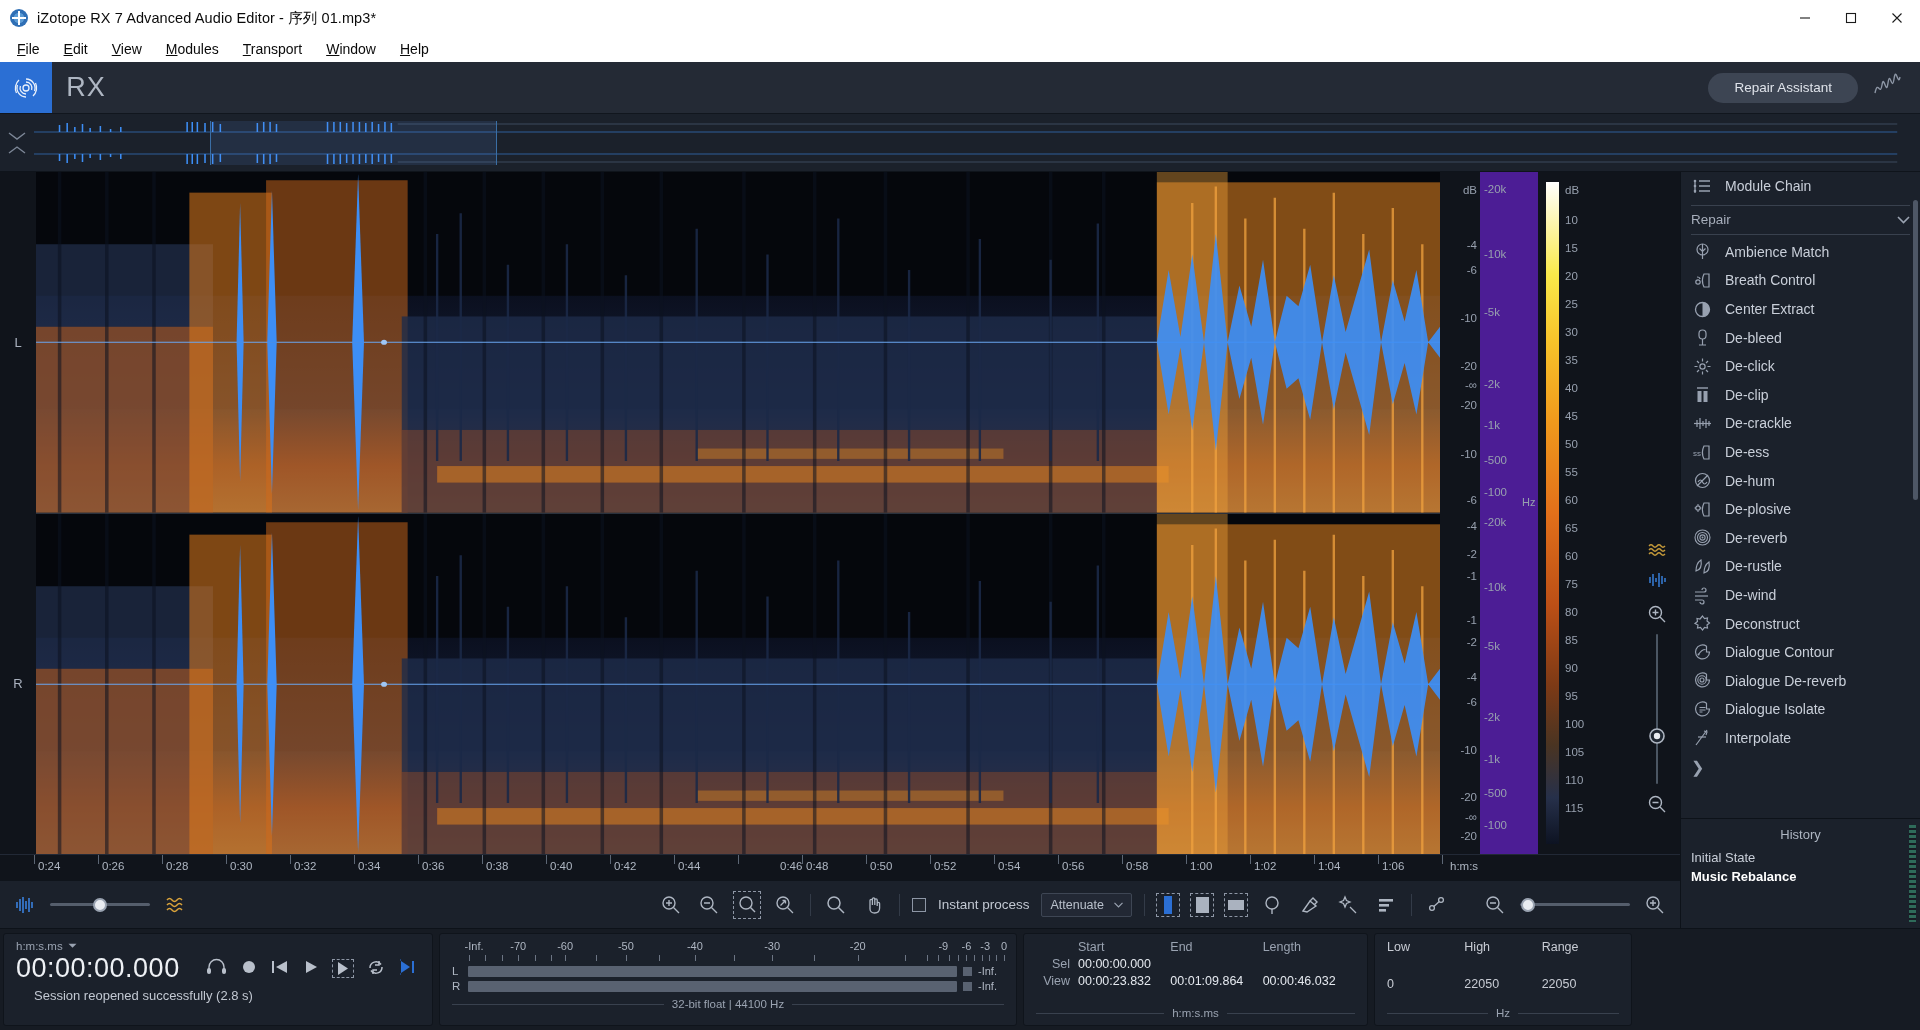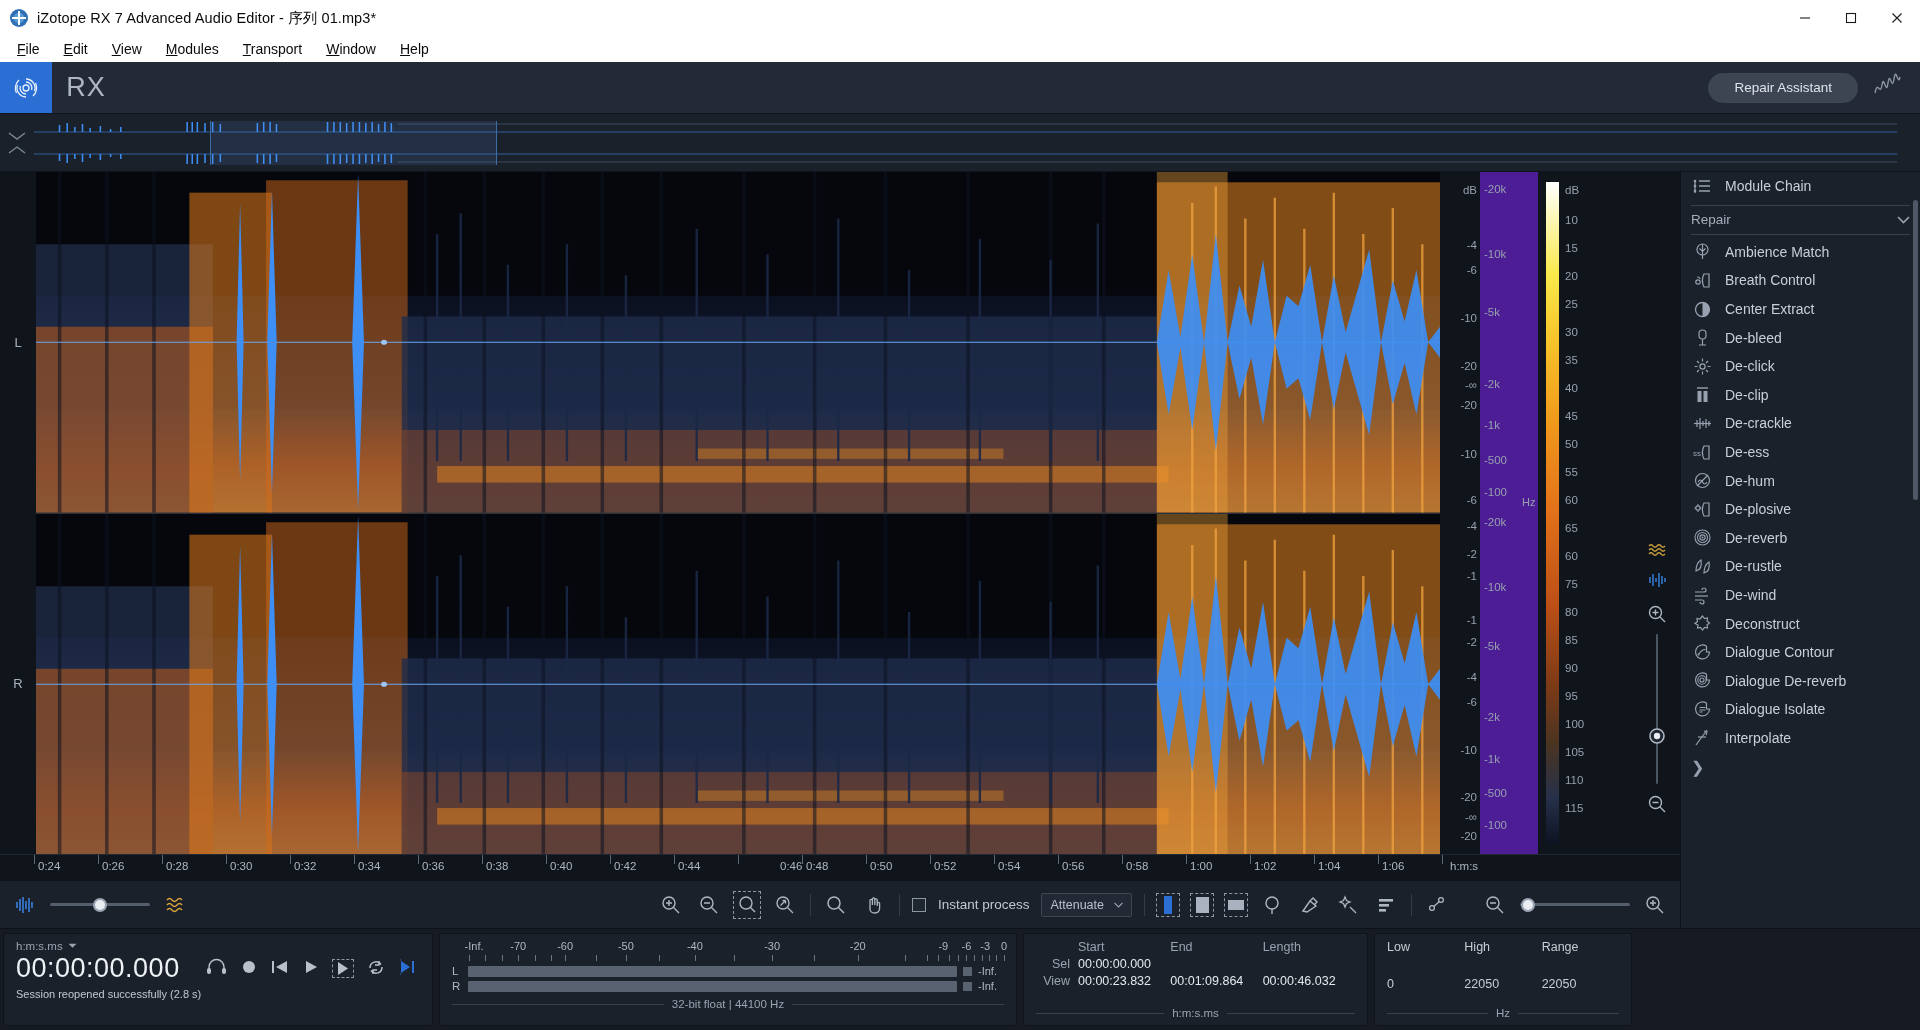--- a/index.html
+++ b/index.html
@@ -92,21 +92,21 @@
   .selbox{width:22px;height:22px;outline:1px dashed #8d96a5;display:flex;align-items:center;justify-content:center;}
   .selbox i{display:block;}
 
   
   .status{height:102px;background:#161b23;display:flex;border-top:1px solid #0d1219;}
   .st-panel{background:#1b212b;border:1px solid #0f141b;margin:4px 3px;border-radius:3px;padding:6px 12px;display:flex;flex-direction:column;}
   .st-left{width:430px;}
   .st-fmt{font-size:11.5px;color:#9aa3b1;display:flex;align-items:center;gap:5px;}
   .bigtime{font-size:27px;color:#eef1f5;letter-spacing:.5px;font-family:"Liberation Sans",sans-serif;}
   .transport{display:flex;align-items:center;gap:14px;margin-left:26px;color:#b9c0cb;}
-  .msg{font-size:11px;color:#c2c8d2;margin-top:4px;}
+  .msg{font-size:13px;color:#c2c8d2;margin-top:4px;margin-left:18px;}
   .st-meter{width:578px;}
   .mscale{position:relative;height:15px;}
   .mscale span{position:absolute;font-size:11px;color:#aeb6c2;transform:translateX(-50%);}
   .mticks{position:relative;height:7px;}
   .mticks i{position:absolute;top:0;width:1px;height:6px;background:#6c7584;}
   .mrow{display:flex;align-items:center;gap:6px;margin-top:3px;}
   .mrow .ch{width:10px;font-size:11.5px;color:#aeb6c2;}
   .mbar{flex:1;height:11px;background:#596271;border-radius:1px;}
   .mclip{width:9px;height:9px;background:#596271;}
   .minf{font-size:11px;color:#aeb6c2;width:26px;}
@@ -849,20 +849,26 @@
           <span>Interpolate</span>
         </div>
 
         <div class="sb-more">
           <span>❯</span>
         </div>
 
         <div class="scroll-th"></div>
       </div>
 
+      <div class="history">
+        <div class="hist-title">History</div>
+        <div class="hist-item">Initial State</div>
+        <div class="hist-item cur">Music Rebalance</div>
+        <div class="hist-meter"></div>
+      </div>
     </div>
   </div>
 
   <div class="status">
 
     <div class="st-panel st-left">
       <div class="st-fmt">
         <span>h:m:s.ms</span>
         <svg width="9" height="6" viewBox="0 0 9 6">
             <path d="M.5.8L4.5 4.8 8.5.8" fill="#9aa3b1"></path>

